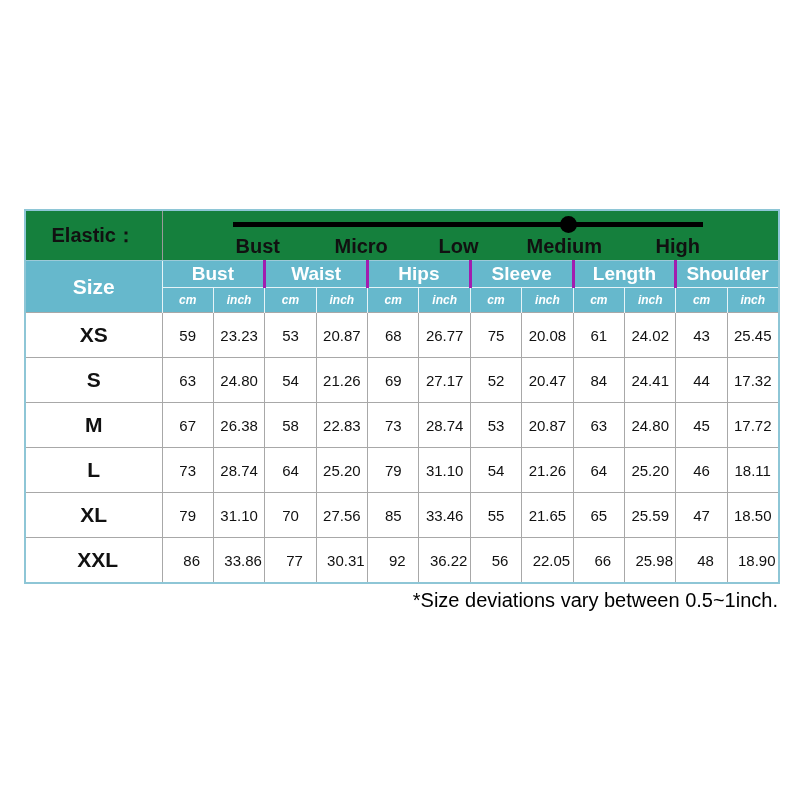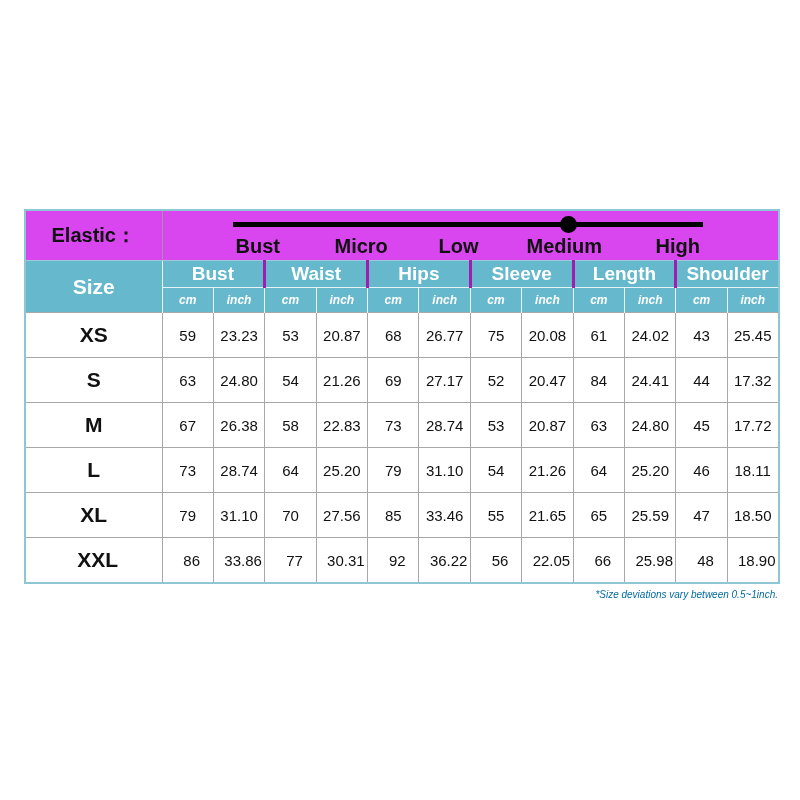--- a/index.html
+++ b/index.html
@@ -1,37 +1,37 @@
 <!DOCTYPE html>
 <html><head>
 <meta charset="utf-8">
 <style>
   html, body { margin:0; padding:0; background:#ffffff; }
   body { width:800px; height:800px; position:relative; font-family:"Liberation Sans", sans-serif; overflow:hidden; }
   .chart { position:absolute; left:24px; top:209px; width:754px; }
   table { border-collapse:collapse; width:754px; table-layout:fixed; }
   td, th { padding:0; text-align:center; vertical-align:middle; }
   .outer { border:2px solid #8ec6d6; }
-  .elastic-row td { height:49px; background:#d946ef; }
+  .elastic-row td { height:49px; background:#15803d; }
   .elastic-label { font-weight:bold; font-size:20px; color:#111; border-right:1px solid #9a9a9a; border-bottom:1px solid #9ccad8; text-align:center; }
   .scale-cell { position:relative; border-bottom:1px solid #9ccad8; }
   .scale-line { position:absolute; left:70px; top:11px; width:470px; height:5px; background:#000; }
   .scale-dot { position:absolute; left:397px; top:5px; width:17px; height:17px; border-radius:50%; background:#000; }
   .scale-labels { position:absolute; left:0; top:24px; width:100%; height:24px; }
   .scale-labels span { position:absolute; font-weight:bold; font-size:20px; color:#111; top:0; }
   .hdr { background:#66b8cc; color:#fff; font-weight:bold; }
   .hdr-size { font-size:21px; border-right:1px solid #e6f3f7; }
   .hdr-grp { font-size:19px; height:26px; border-right:3px solid #a21caf; border-bottom:1px solid #e6f3f7; }
   .hdr-unit { font-size:12px; height:24px; border-right:1px solid #e6f3f7;font-style:italic; }
   .hdr-grp:last-child, .hdr-unit:last-child { border-right:none; }
   .row td { height:44px; border:1px solid #a8a8a8; font-size:15px; color:#111; background:#fff; }
   .row td.size-cell { font-weight:bold; font-size:21px; border-left:none; }
   .row td:last-child { border-right:none; }
   .row:last-child td { border-bottom:none;padding-left:8px; }
-  .note { position:absolute; right:24px; top:589px; font-size:10px; color:#0369a1;font-style:italic; }
+  .note { position:absolute; right:24px; top:589px; font-size:20px; color:#000000; }
 </style>
 </head>
 <body>
 
 <div class="chart">
   <table class="outer">
     <colgroup>
       <col style="width:137px">
       <col span="12" style="width:51.4px">
     </colgroup>

